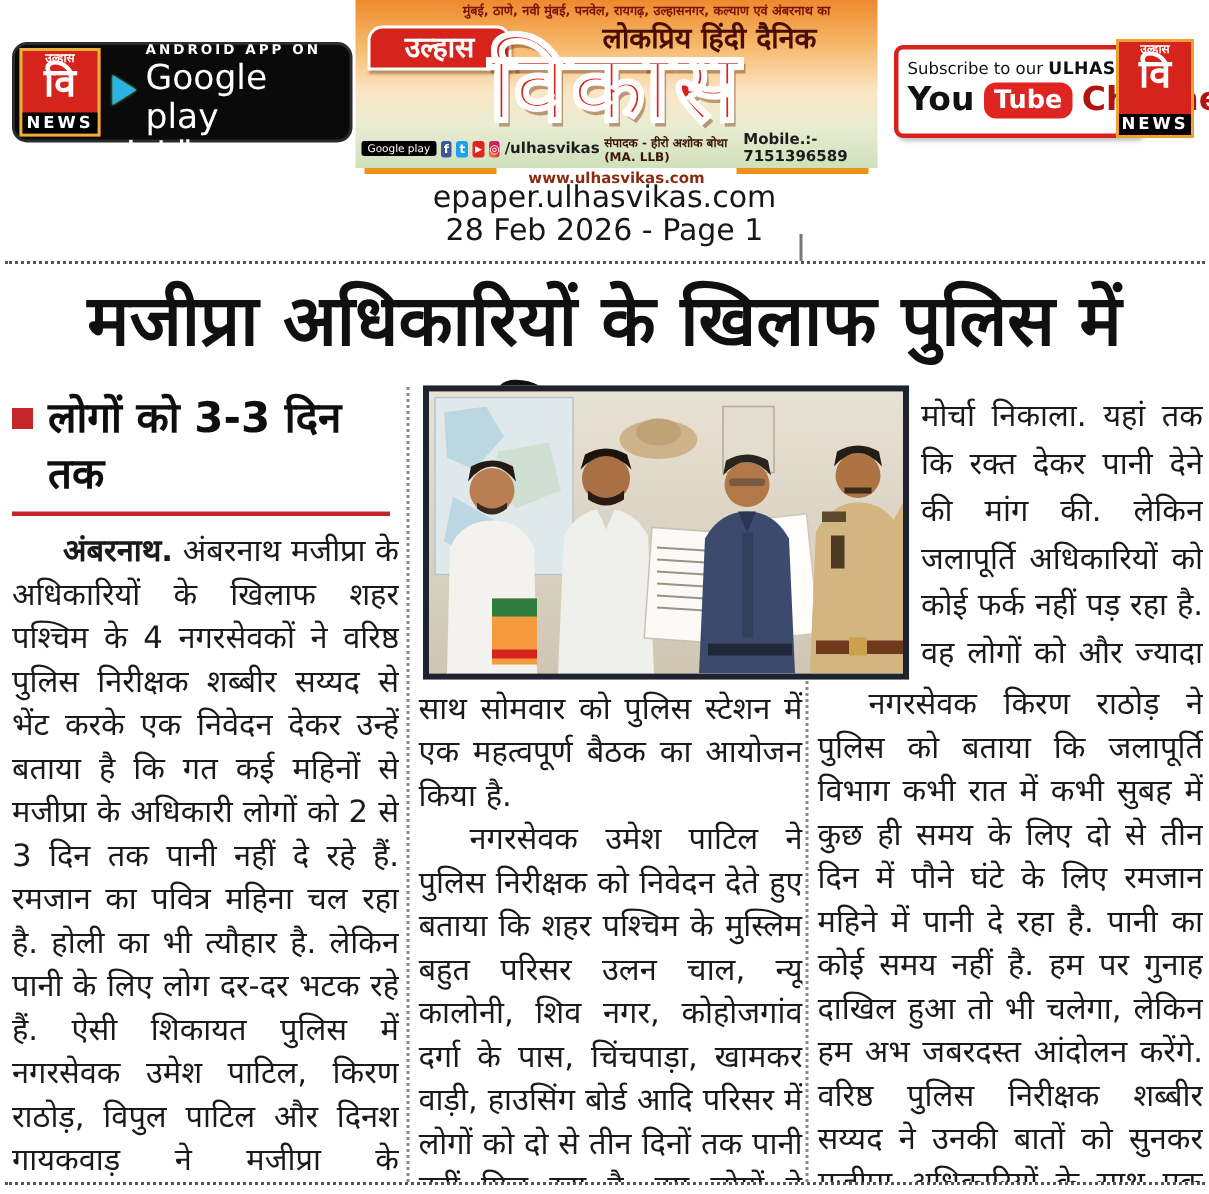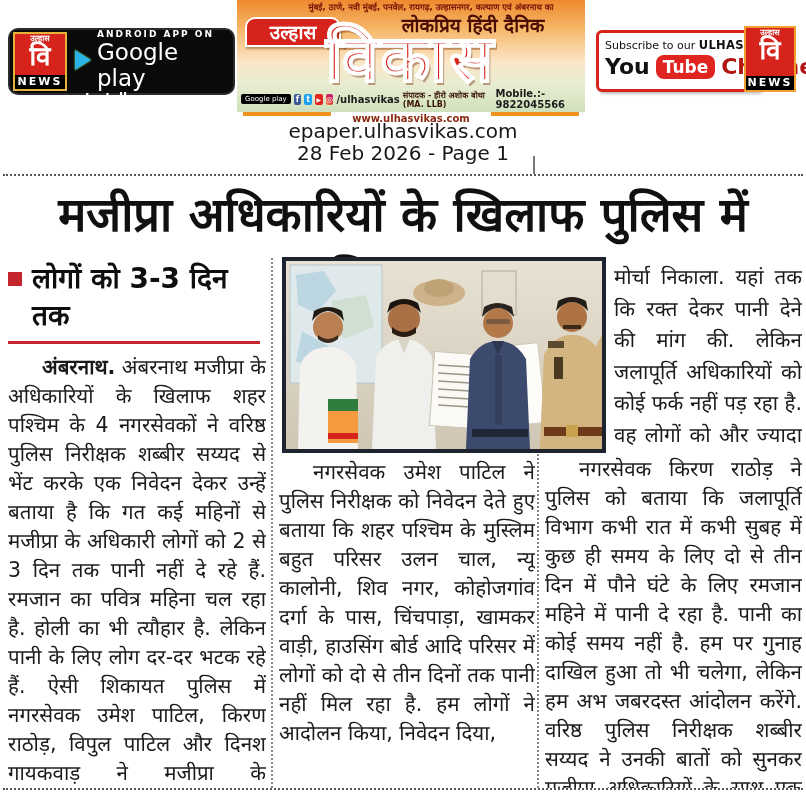--- a/index.html
+++ b/index.html
@@ -132,21 +132,21 @@
     <div class="ulhas-tab">उल्हास</div>
     <div class="vikas">विकास</div>
     <div class="mast-bottom">
       <span class="gp-mini">Google play</span>
       <span class="soc fb">f</span>
       <span class="soc tw">t</span>
       <span class="soc yt">▶</span>
       <span class="soc ig">◎</span>
       <span class="handle">/ulhasvikas</span>
       <span class="editor">संपादक - हीरो अशोक बोथा (MA. LLB)</span>
-      <span class="mobile">Mobile.:- 9822045566</span>
+      <span class="mobile">Mobile.:- 7151396589</span>
     </div>
     <div class="site-bar">
       <span class="site">www.ulhasvikas.com</span>
     </div>
   </div>
 
   <div class="right-badge">
     <div class="sub-line1"><span>Subscribe to our </span><b>ULHAS VIKAS</b></div>
     <div class="sub-line2">
       <span class="yt-you">You</span>
@@ -254,20 +254,21 @@
         <path d="M254 188 L258 94 Q268 74 286 74 Q304 74 314 92 L316 100 L316 188 Z" fill="#d3b582"></path>
         <rect x="262" y="80" width="16" height="7" fill="#5b4a2e"></rect>
         <rect x="268" y="96" width="9" height="22" fill="#4a3a22"></rect>
         <rect x="258" y="166" width="58" height="9" fill="#6e3a1c"></rect>
         <rect x="280" y="164" width="12" height="12" fill="#caa24e"></rect>
       </g>
     </svg>
   </div>
 
   <div class="col col2">
+    <p>साथ सोमवार को पुलिस स्टेशन में एक महत्वपूर्ण बैठक का आयोजन किया है.</p>
     <p class="indent">नगरसेवक उमेश पाटिल ने पुलिस निरीक्षक को निवेदन देते हुए बताया कि शहर पश्चिम के मुस्लिम बहुत परिसर उलन चाल, न्यू कालोनी, शिव नगर, कोहोजगांव दर्गा के पास, चिंचपाड़ा, खामकर वाड़ी, हाउसिंग बोर्ड आदि परिसर में लोगों को दो से तीन दिनों तक पानी नहीं मिल रहा है. हम लोगों ने आदोलन किया, निवेदन दिया,</p>
   </div>
 
   <div class="col col3a">मोर्चा निकाला. यहां तक कि रक्त देकर पानी देने की मांग की. लेकिन जलापूर्ति अधिकारियों को कोई फर्क नहीं पड़ रहा है. वह लोगों को और ज्यादा तकलीफ दे रहे हैं.</div>
   <div class="col col3b indent">नगरसेवक किरण राठोड़ ने पुलिस को बताया कि जलापूर्ति विभाग कभी रात में कभी सुबह में कुछ ही समय के लिए दो से तीन दिन में पौने घंटे के लिए रमजान महिने में पानी दे रहा है. पानी का कोई समय नहीं है. हम पर गुनाह दाखिल हुआ तो भी चलेगा, लेकिन हम अभ जबरदस्त आंदोलन करेंगे. वरिष्ठ पुलिस निरीक्षक शब्बीर सय्यद ने उनकी बातों को सुनकर मजीप्रा अधिकारियों के साथ एक बैठक का आयोजन किया है.</div>
 
   <div class="hr-dot hr-bot"></div>
 
 </div>
 

